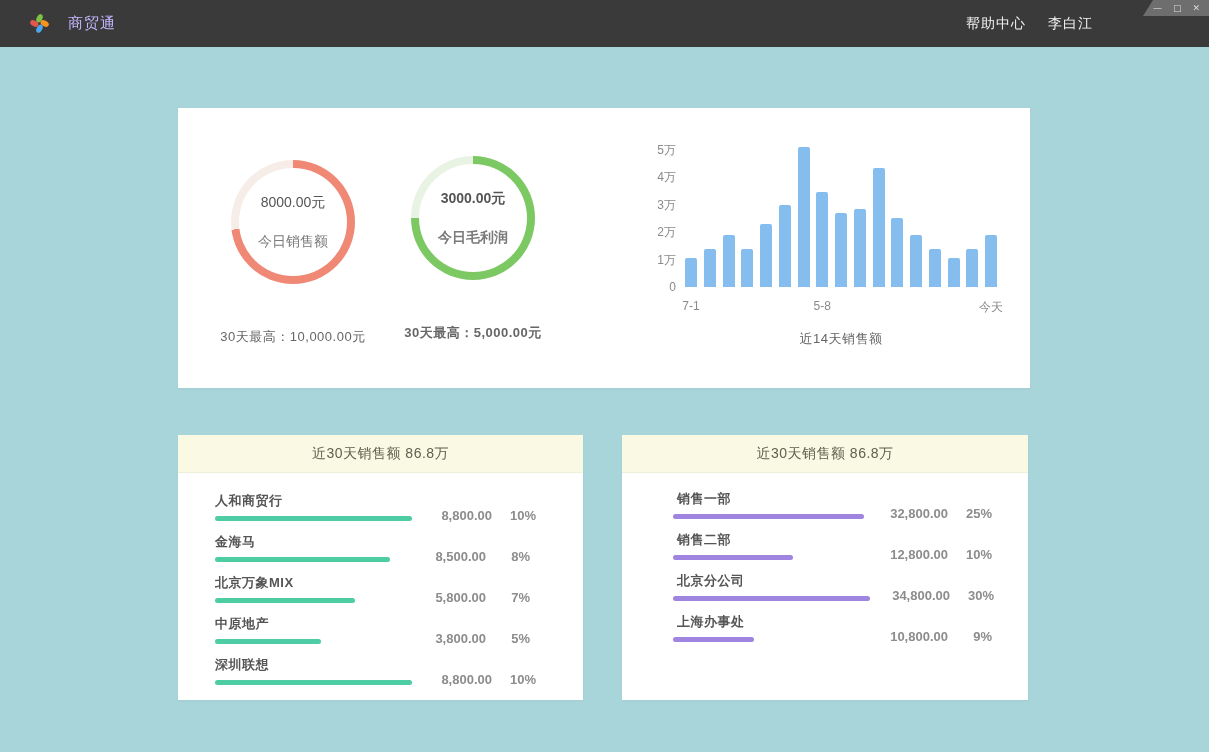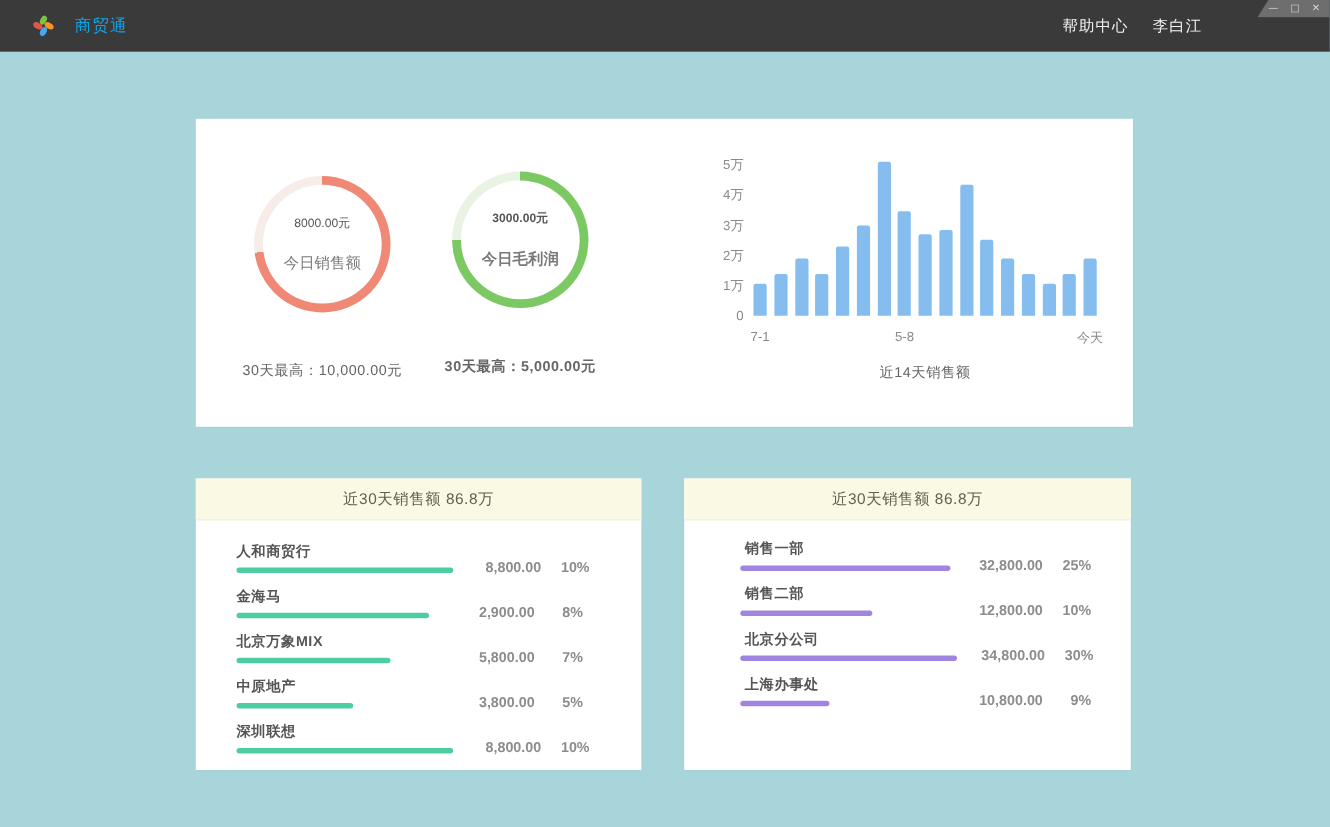--- a/index.html
+++ b/index.html
@@ -3,42 +3,42 @@
 <meta charset="utf-8">
 <style>
   * { margin:0; padding:0; box-sizing:border-box; }
   html,body { width:1209px; height:752px; overflow:hidden; }
   body { font-family:"Liberation Sans","DejaVu Sans",sans-serif; background:#A8D5DA; position:relative; }
 
   
   .titlebar { position:absolute; left:0; top:0; width:1209px; height:47px; background:#3A3A3A;
               display:flex; align-items:center; padding-left:28px; }
   .logo { width:23px; height:23px; display:block; }
-  .app-title { color:#0ea5e9; font-size:15px; margin-left:17px; letter-spacing:1px; }
+  .app-title { color:#c4b5fd; font-size:15px; margin-left:17px; letter-spacing:1px; }
   .titlebar-right { margin-left:auto; display:flex; align-items:flex-start; gap:22px; margin-right:116px; }
   .titlebar-link { color:#F2F2F2; font-size:14px; cursor:pointer; letter-spacing:1px; }
   .win-controls { position:absolute; top:0; right:0; width:66px; height:16px; background:#6E6E6E;
                   clip-path:polygon(10px 0,100% 0,100% 100%,0 100%);
                   display:flex; align-items:center; justify-content:flex-end; gap:11px; padding-right:9px; }
   .win-btn { color:#D9D9D9; font-size:9px; line-height:16px; cursor:pointer; font-family:"DejaVu Sans",sans-serif; }
 
   
   .desktop { position:absolute; left:0; top:47px; width:1209px; height:705px; }
   .card { position:absolute; background:#FFFFFF; box-shadow:0 1px 2px rgba(0,0,0,0.04); }
 
   
   .top-card { left:178px; top:61px; width:852px; height:280px; }
   .gauge { position:absolute; width:186px; text-align:center; }
   .gauge-1 { left:22px; top:52px; }
   .gauge-2 { left:202px; top:48px;font-weight:bold; }
   .donut { width:124px; height:124px; border-radius:50%; margin:0 auto; position:relative; }
   .donut-inner { position:absolute; left:8px; top:8px; width:108px; height:108px; border-radius:50%;
                  background:#FFFFFF; display:flex; flex-direction:column; align-items:center;
                  justify-content:center; gap:9px; }
-  .donut-value { font-size:11px; color:#555555; }
+  .donut-value { font-size:14px; color:#555555; }
   .donut-label { font-size:14px; color:#7A7A7A;margin-top:12px; }
   .gauge-footnote { margin-top:44px; font-size:13px; color:#666666; letter-spacing:0.5px; }
 
   
   .bar-plot { position:absolute; left:507px; top:28px; width:312px; height:151px;
               display:flex; align-items:flex-end; justify-content:space-between; }
   .vbar { width:12px; border-radius:2px 2px 0 0; }
   .yaxis { position:absolute; left:440px; top:28px; width:58px; height:151px; }
   .ytick { position:absolute; right:0; width:58px; text-align:right; font-size:12px; color:#8A8A8A; height:14px; line-height:14px; }
   .xaxis { position:absolute; left:507px; top:191px; width:312px; height:16px; }
@@ -161,21 +161,21 @@
             <div class="hbar" style="width: 197px; background: rgb(78, 205, 164);"></div>
           </div>
           <div class="row-amount">8,800.00</div>
           <div class="row-percent">10%</div>
         </div>
         <div class="row">
           <div class="row-left">
             <div class="row-name">金海马</div>
             <div class="hbar" style="width: 175px; background: rgb(78, 205, 164);"></div>
           </div>
-          <div class="row-amount">2,900.00</div>
+          <div class="row-amount">8,500.00</div>
           <div class="row-percent">8%</div>
         </div>
         <div class="row">
           <div class="row-left">
             <div class="row-name">北京万象MIX</div>
             <div class="hbar" style="width: 140px; background: rgb(78, 205, 164);"></div>
           </div>
           <div class="row-amount">5,800.00</div>
           <div class="row-percent">7%</div>
         </div>

